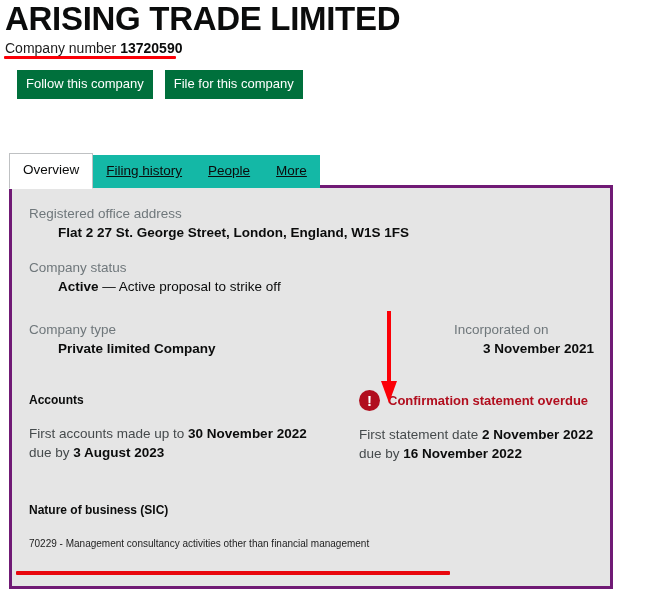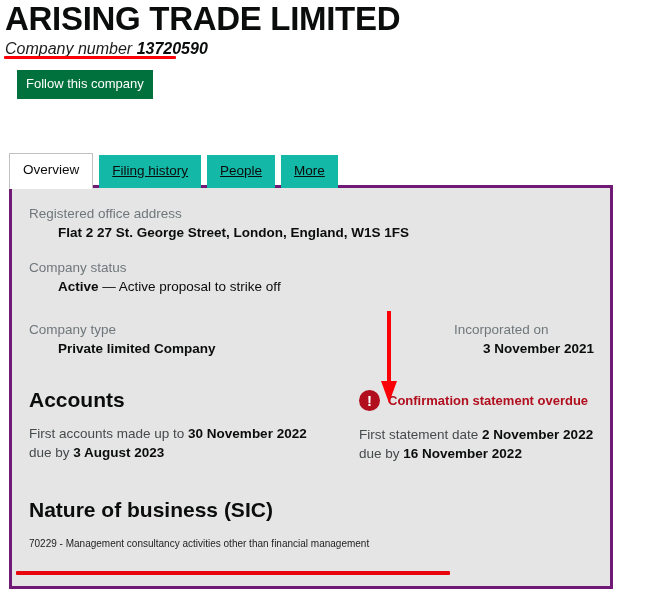--- a/index.html
+++ b/index.html
@@ -26,25 +26,24 @@
     letter-spacing: -0.3px;
     line-height: 36px;
     color: #0b0c0c;
     white-space: nowrap;
   }
 
   .company-number-row {
     position: absolute;
     left: 5px;
     top: 40px;
-    font-size: 16px;
+    font-size: 14px;
     line-height: 17px;
     color: #0b0c0c;
     white-space: nowrap;
-    font-style: italic;
   }
   .company-number-label { color: #1d1d1d; }
   .company-number-value { font-weight: bold; }
 
   .annot-underline-top {
     position: absolute;
     left: 4px;
     top: 56px;
     width: 172px;
     height: 3px;
@@ -73,21 +72,20 @@
     margin-left: 8px;
   }
 
   
   .tab-strip {
     position: absolute;
     left: 9px;
     top: 153px;
     display: flex;
     align-items: flex-end;
-    gap: 6px;
     z-index: 3;
   }
   .tab {
     font-size: 13.5px;
     line-height: 16px;
     padding: 8px 13px 9px 13px;
     white-space: nowrap;
     background: #14b8a6;
     color: #0b0c0c;
     text-decoration: underline;
@@ -143,21 +141,21 @@
     position: relative;
     min-height: 40px;
   }
   .col-right {
     position: absolute;
     left: 425px;
     top: 0;
   }
 
   .section-heading {
-    font-size: 21px;
+    font-size: 12px;
     font-weight: bold;
     line-height: 20px;
     color: #0b0c0c;
     margin: 0;
   }
 
   .overdue-head {
     display: flex;
     align-items: center;
     gap: 8px;
@@ -225,20 +223,21 @@
 
 <div class="company-number-row">
   <span class="company-number-label">Company number</span>
   <span class="company-number-value">13720590</span>
 </div>
 
 <div class="annot-underline-top"></div>
 
 <div class="btn-row">
   <button class="btn">Follow this company</button>
+  <button class="btn">File for this company</button>
 </div>
 
 <div class="tab-strip">
   <div class="tab active">Overview</div>
   <div class="tab">Filing history</div>
   <div class="tab">People</div>
   <div class="tab">More</div>
 </div>
 
 <div class="panel">

